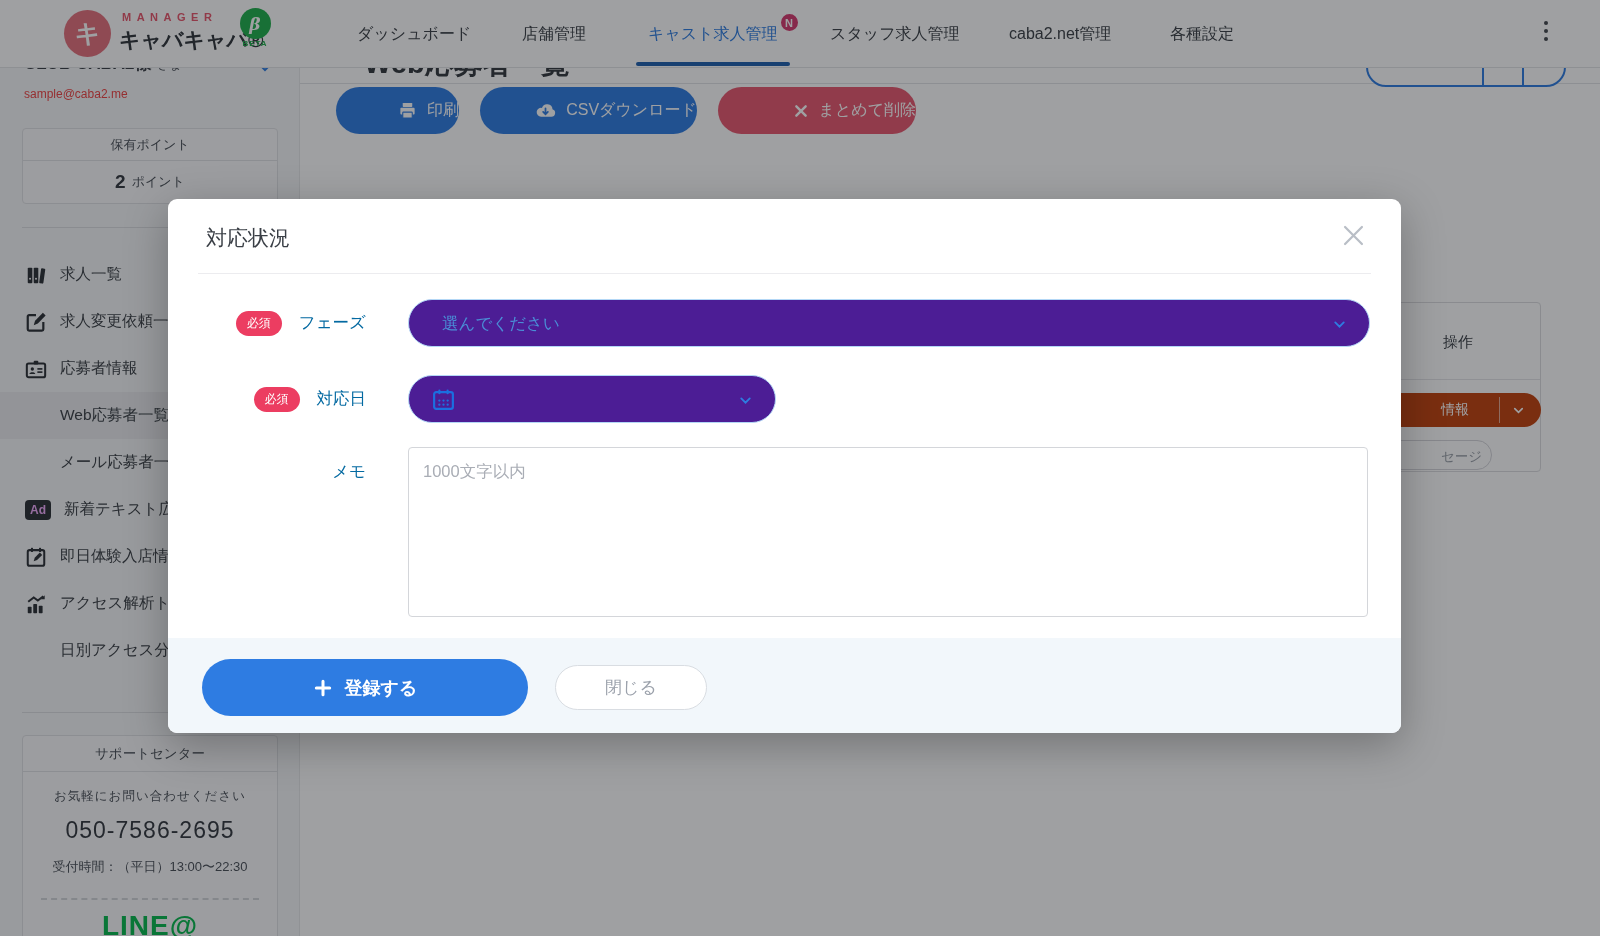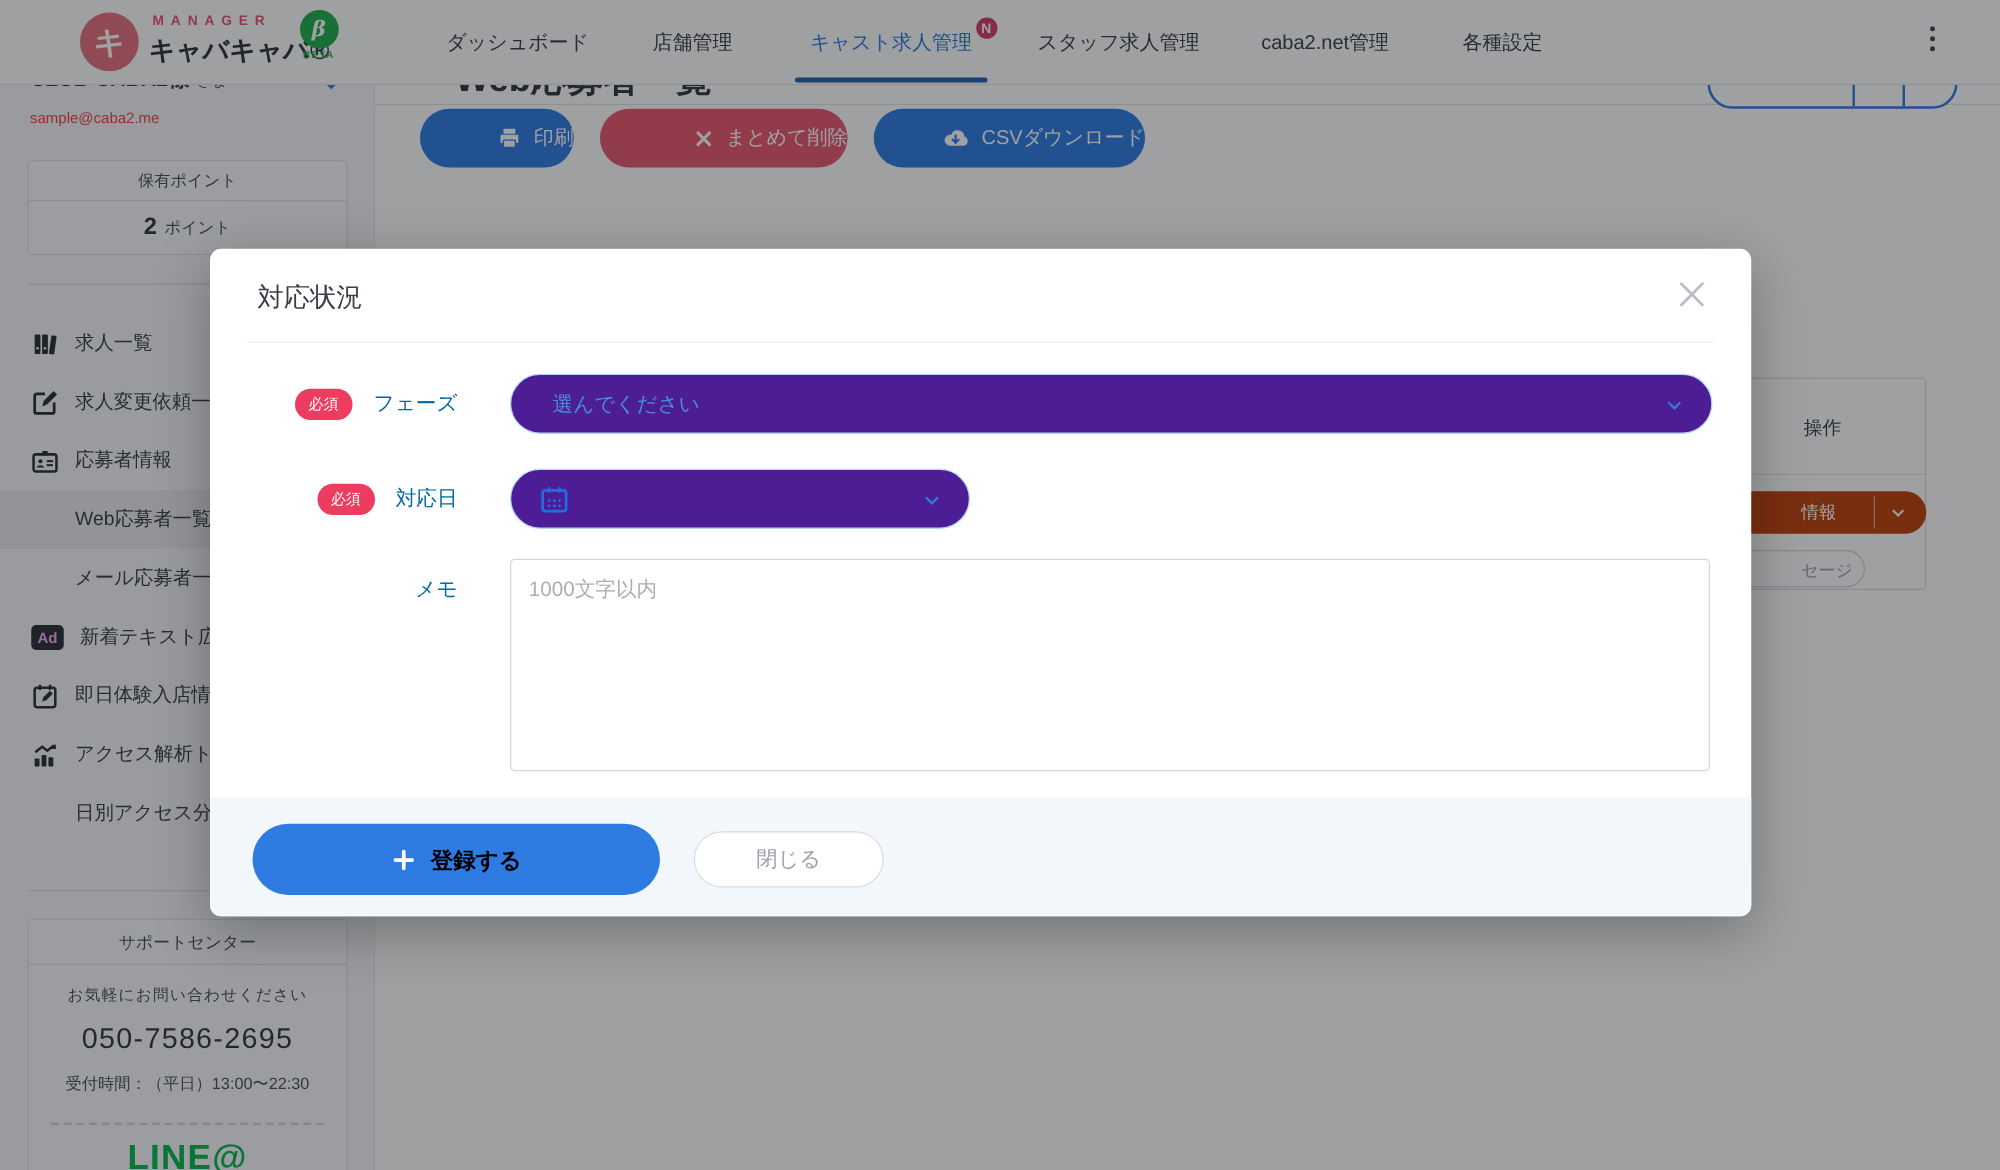--- a/index.html
+++ b/index.html
@@ -87,21 +87,21 @@
   .fld-label { font-size:16.5px; color:#0369a1; white-space:nowrap; }
   .pill-field { height:48px; border:1px solid #b3d7f6; border-radius:24px; background:#4c1d95; position:relative; cursor:pointer; }
   .phase-select { width:962px; }
   .date-select { width:368px; }
   .pill-field .chev { position:absolute; right:21px; top:16px; color:#2e7ce0; }
   .phase-placeholder { position:absolute; left:33px; top:13px; font-size:16.5px; color:#4a8dd6; }
   .cal-ico { position:absolute; left:22px; top:11px; }
   .memo-area { width:960px; height:170px; border:1px solid #d4d6da; border-radius:4px; resize:none; padding:13px 14px; font-size:16.5px; font-family:inherit; color:#3c424a; outline:none; }
   .memo-area::placeholder { color:#a9adb5; }
   .modal-footer { position:absolute; left:0; top:439px; width:1233px; height:95px; background:#f2f7fb; border-radius:0 0 9px 9px; }
-  .btn-submit { position:absolute; left:34px; top:21px; width:326px; height:57px; border:none; border-radius:29px; background:#2e7ce2; color:#000000; font-size:18px; font-weight:bold; display:flex; align-items:center; justify-content:center; gap:12px; cursor:pointer; font-family:inherit; }
+  .btn-submit { position:absolute; left:34px; top:21px; width:326px; height:57px; border:none; border-radius:29px; background:#2e7ce2; color:#ffffff; font-size:18px; font-weight:bold; display:flex; align-items:center; justify-content:center; gap:12px; cursor:pointer; font-family:inherit; }
   .btn-close2 { position:absolute; left:387px; top:27px; width:152px; height:45px; border:1px solid #d9dde2; border-radius:23px; background:#fff; color:#9ba1ab; font-size:17px; cursor:pointer; font-family:inherit; }
 </style>
 </head>
 <body>
 
 <div class="stage">
 
   <aside class="sidebar">
     <div class="account-name"><span>CLUB CABA2様</span><span class="suffix">さま</span></div>
     <span class="account-chevron">
@@ -208,32 +208,32 @@
 
     <div class="toolbar">
       <button class="btn-pill btn-print">
         <svg width="19" height="19" viewBox="0 0 24 24" fill="#fff">
             <rect x="6" y="2.5" width="12" height="5" rx="0.8"></rect>
             <rect x="3" y="8.5" width="18" height="8.5" rx="1.2"></rect>
             <rect x="6" y="14" width="12" height="7.5" rx="0.8" stroke="#2e7ce2" stroke-width="1.4"></rect>
           </svg>
         <span>印刷</span>
       </button>
-      <button class="btn-pill btn-del">
-        <svg width="16" height="16" viewBox="0 0 24 24" stroke="#fff" stroke-width="3.6" stroke-linecap="round">
-            <path d="M5 5l14 14M19 5L5 19" fill="none"></path>
-          </svg>
-        <span>まとめて削除</span>
-      </button>
       <button class="btn-pill btn-csv">
         <svg width="21" height="21" viewBox="0 0 24 24">
             <path d="M7 19a5 5 0 1 1 .9-9.9A6.2 6.2 0 0 1 20 10.6 4.3 4.3 0 0 1 18.7 19z" fill="#fff"></path>
             <path d="M12 9.5v6.5 M9.3 13.5 12 16.2l2.7-2.7" stroke="#2e7ce2" stroke-width="2" fill="none" stroke-linecap="round"></path>
           </svg>
         <span>CSVダウンロード</span>
+      </button>
+      <button class="btn-pill btn-del">
+        <svg width="16" height="16" viewBox="0 0 24 24" stroke="#fff" stroke-width="3.6" stroke-linecap="round">
+            <path d="M5 5l14 14M19 5L5 19" fill="none"></path>
+          </svg>
+        <span>まとめて削除</span>
       </button>
     </div>
 
     <div class="bg-table">
       <div class="bg-table-head">
         <span class="ops-label">操作</span>
       </div>
       <div class="split-btn">
         <span class="lbl">情報</span>
         <span class="sep"></span>

